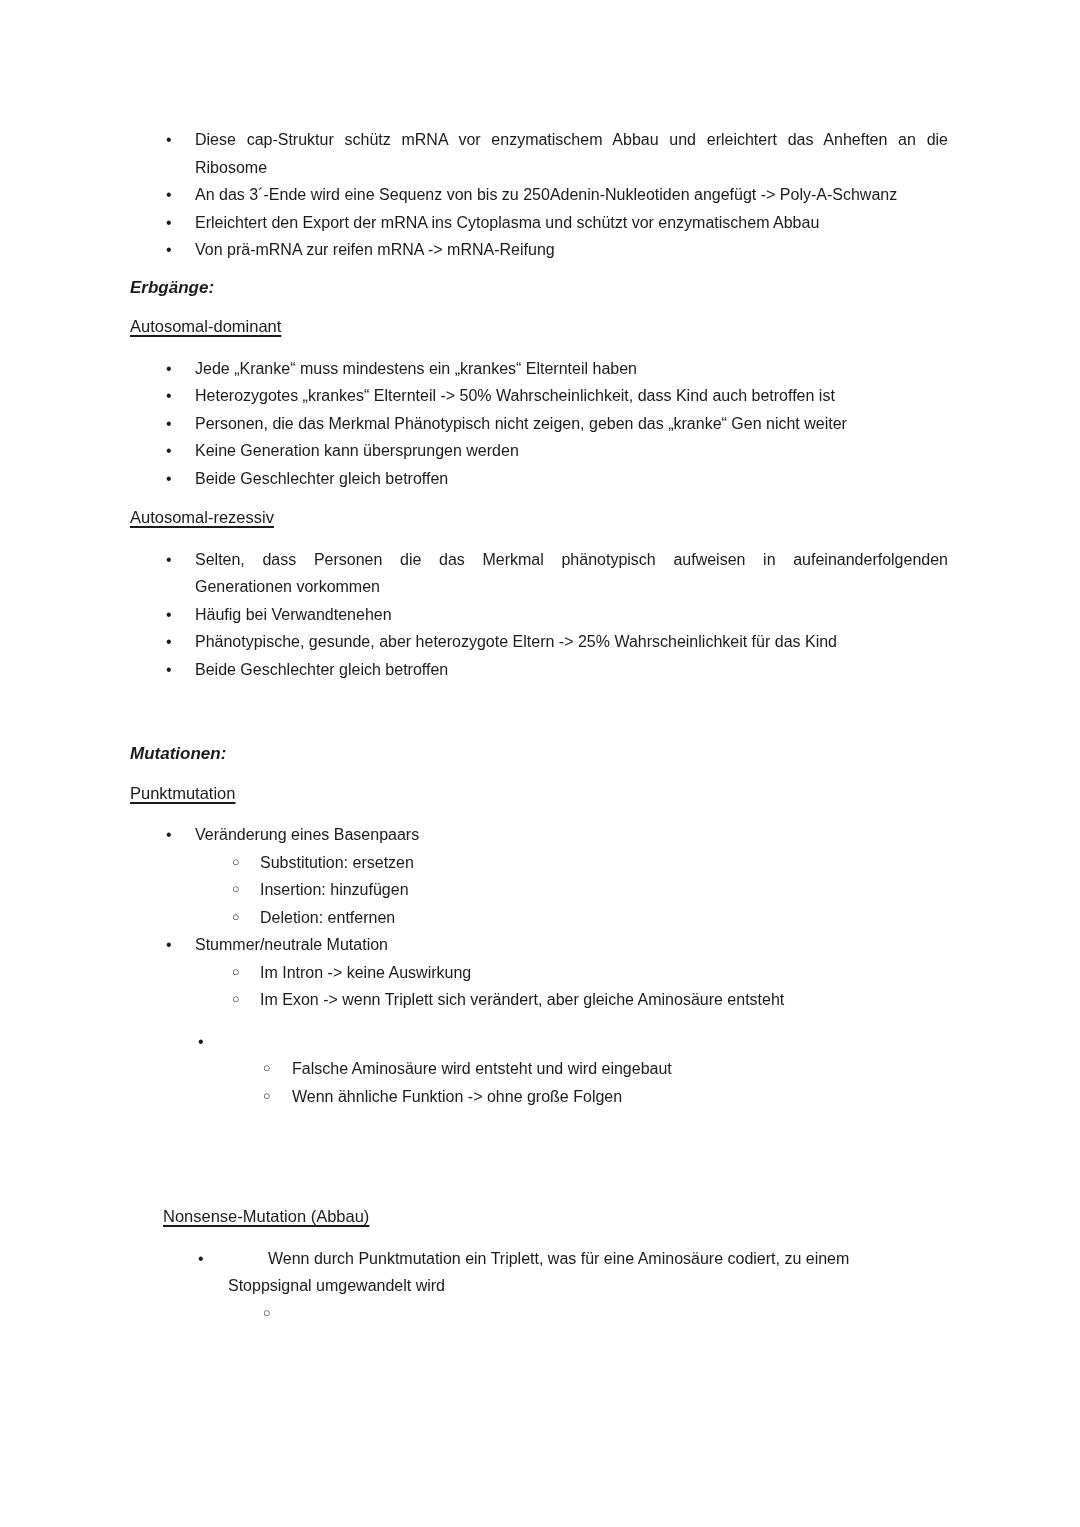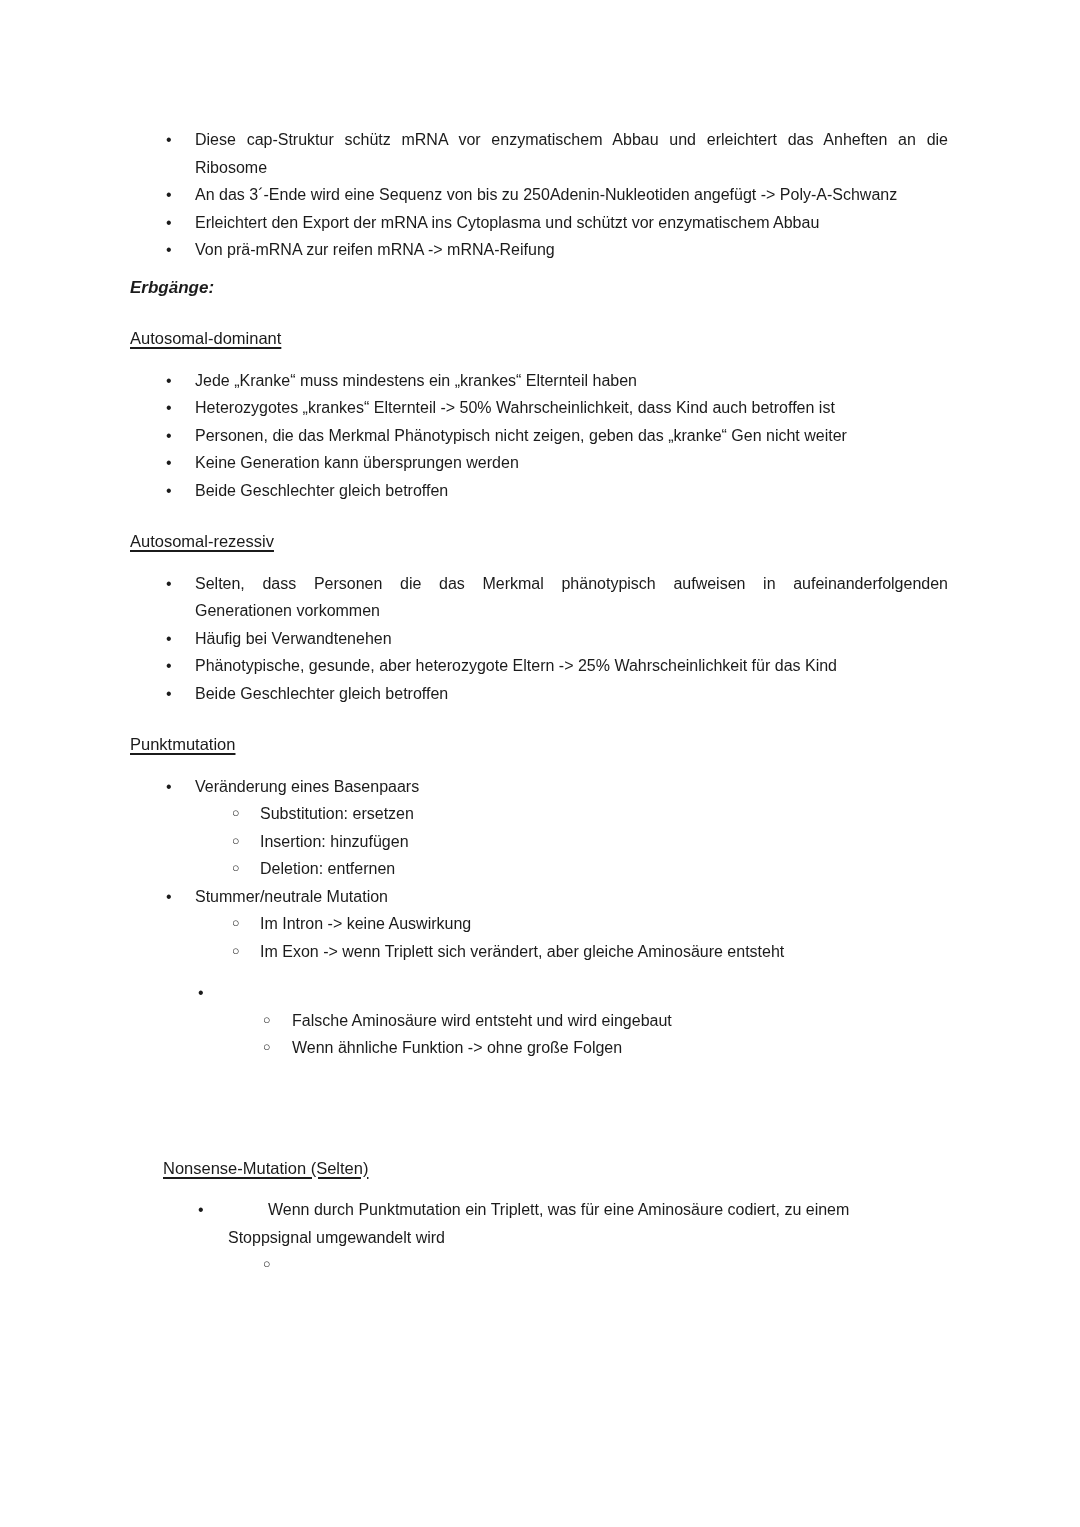--- a/index.html
+++ b/index.html
@@ -23,21 +23,21 @@
     line-height: 27.5px;
     margin-top: 10px;
     font-style: italic;
   }
   .h-ul {
     font-size: 16.5px;
     line-height: 27.5px;
     text-decoration: underline;
     text-decoration-thickness: 1.5px;
     text-underline-offset: 3px;
-    margin-top: 24px;
+    margin-top: 12px;
   }
   .mt-sec { margin-top: 57px; }
   .mt-mis { margin-top: 50px; }
   .mt-non { margin-top: 93px; }
   .indent { margin-left: 33px; }
   .list { margin-top: 14px; }
   .item { display: flex; }
   .item .m {
     flex: none;
     text-align: left;
@@ -121,20 +121,21 @@
       <div class="item lvl1">
         <span class="m">•</span>
         <span class="txt">Phänotypische, gesunde, aber heterozygote Eltern -&gt; 25% Wahrscheinlichkeit für das Kind</span>
       </div>
       <div class="item lvl1">
         <span class="m">•</span>
         <span class="txt">Beide Geschlechter gleich betroffen</span>
       </div>
     </div>
 
+    <div class="h-bold mt-sec">Mutationen:</div>
 
     <div class="h-ul">Punktmutation</div>
     <div class="list">
       <div class="item lvl1">
         <span class="m">•</span>
         <span class="txt">Veränderung eines Basenpaars</span>
       </div>
       <div class="item lvl2">
         <span class="m">○</span>
         <span class="txt">Substitution: ersetzen</span>
@@ -171,21 +172,21 @@
           <span class="txt">Falsche Aminosäure wird entsteht und wird eingebaut</span>
         </div>
         <div class="item lvl2">
           <span class="m">○</span>
           <span class="txt">Wenn ähnliche Funktion -&gt; ohne große Folgen</span>
         </div>
       </div>
     </div>
 
     <div class="ind">
-      <div class="h-ul mt-non indent">Nonsense-Mutation (Selten)</div>
+      <div class="h-ul mt-non indent">Nonsense-Mutation (Abbau)</div>
       <div class="list">
         <div class="item lvl1">
           <span class="m">•</span>
           <span class="txt"><span style="display:block;margin-left:40px;">Wenn durch Punktmutation ein Triplett, was für eine Aminosäure codiert, zu einem</span><span>Stoppsignal umgewandelt wird</span></span>
         </div>
         <div class="item lvl2">
           <span class="m">○</span>
         </div>
       </div>
     </div>

